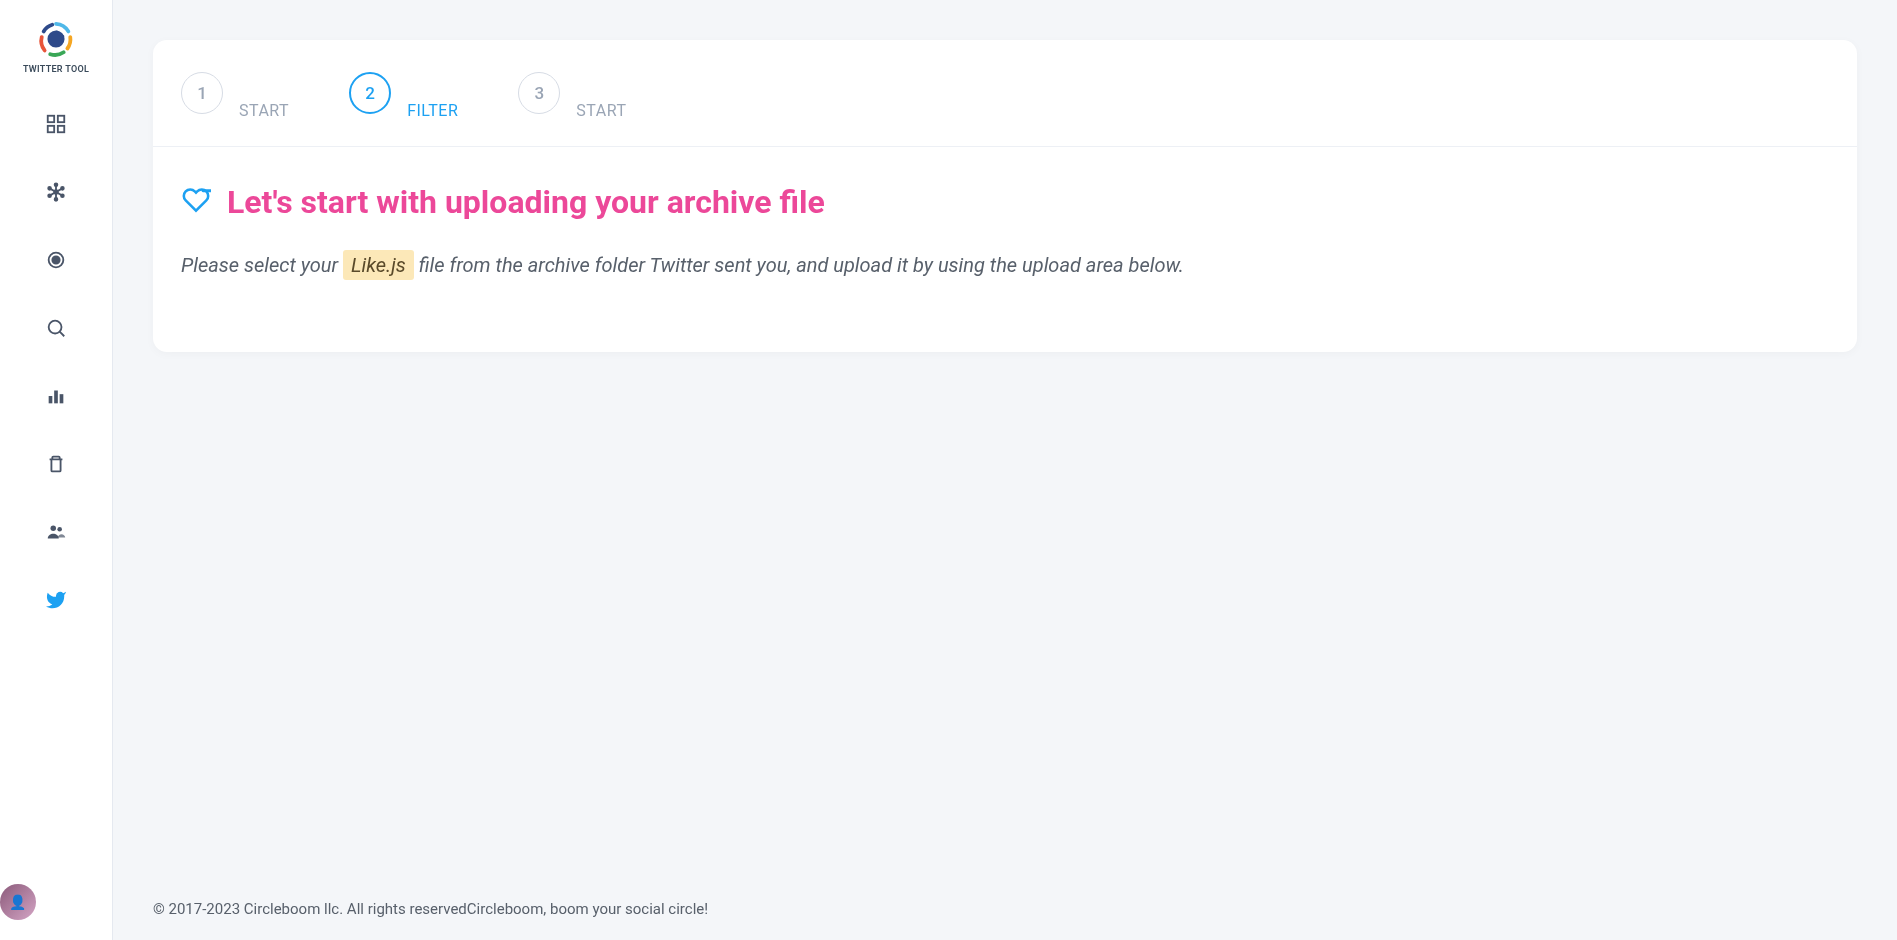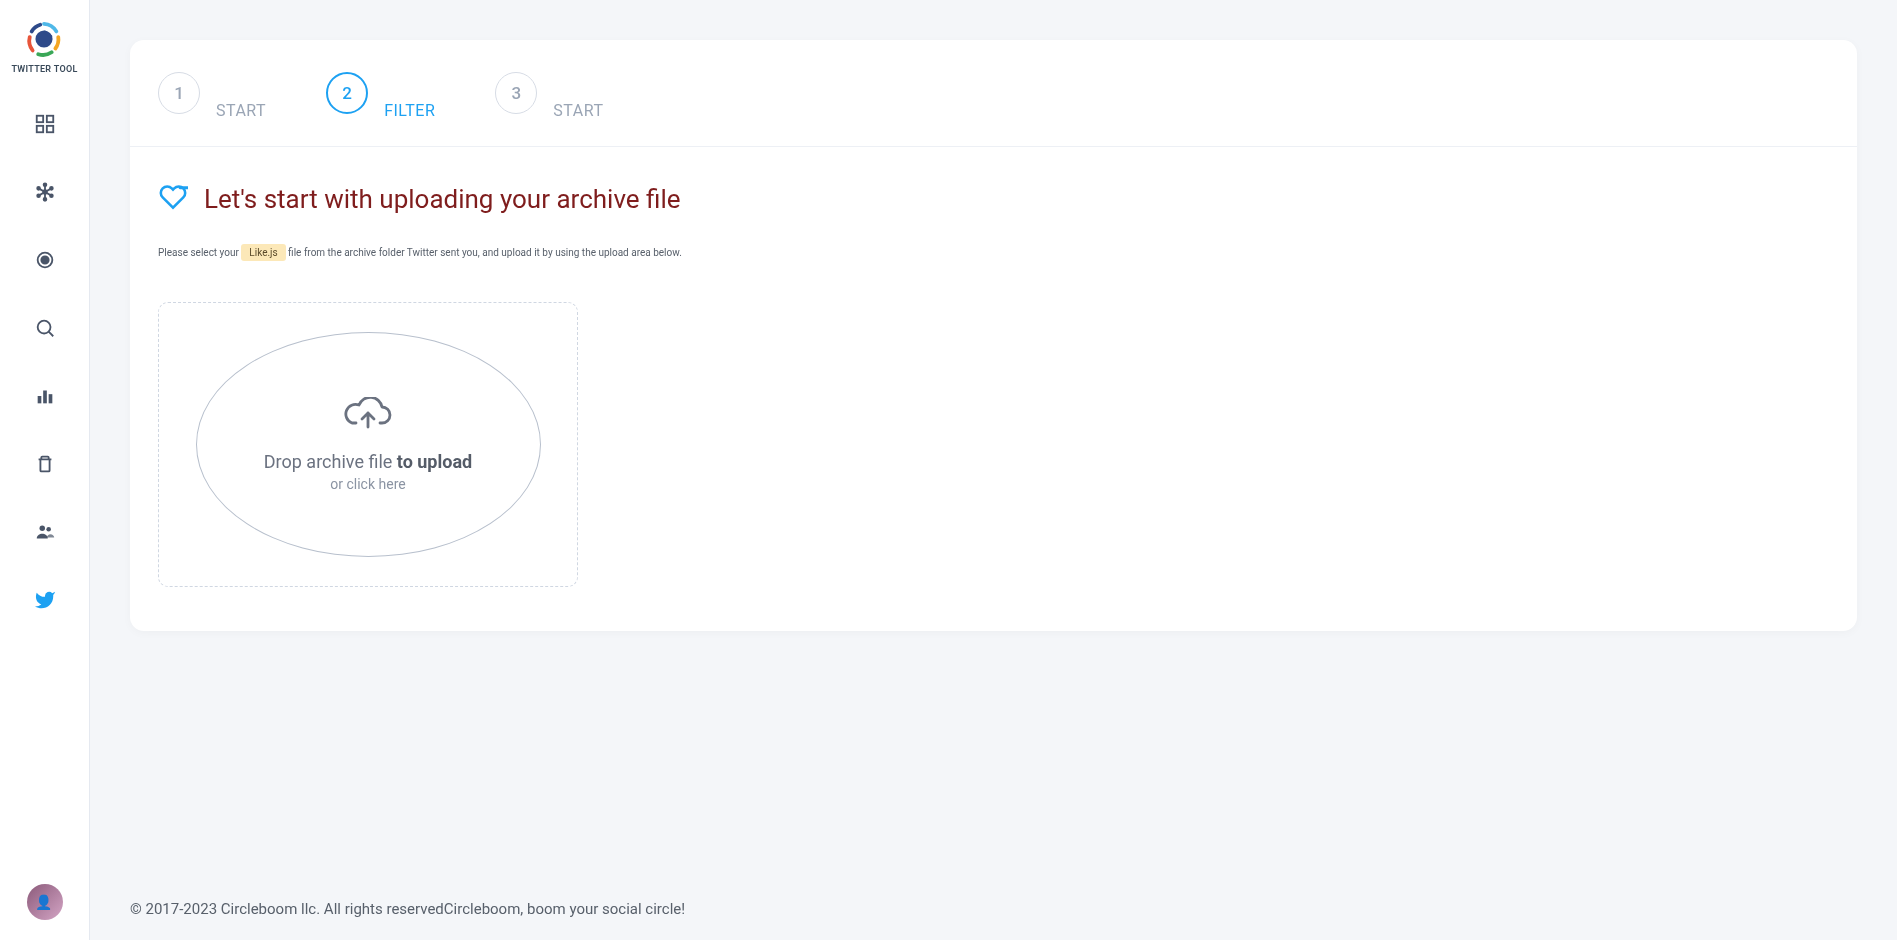--- a/index.html
+++ b/index.html
@@ -5,26 +5,25 @@
     * { margin: 0; padding: 0; box-sizing: border-box; }
     body {
       font-family: -apple-system, BlinkMacSystemFont, 'Segoe UI', Roboto, sans-serif;
       background: #f4f6f9;
       display: flex;
       height: 100vh;
       overflow: hidden;
     }
     
     .sidebar {
-      width: 90px;
+      width: 113px;
       background: #fff;
       border-right: 1px solid #e5e9f0;
       display: flex;
       flex-direction: column;
-      align-items: center;
       padding: 20px 0;
       position: relative;
     }
     
     .logo-area {
       display: flex;
       flex-direction: column;
       align-items: center;
       margin-bottom: 30px;
     }
@@ -155,29 +154,30 @@
       align-items: center;
       gap: 16px;
       margin-bottom: 32px;
     }
     
     .heart-icon {
       color: #1DA1F2;
     }
     
     .page-title {
-      font-size: 26px;
-      font-weight: 400;
-      color: #7f1d1d;
+      font-size: 32px;
+      font-weight: 700;
+      color: #ec4899;
     }
     
     .instruction {
-      font-size: 10px;
+      font-size: 20px;
       color: #58606b;
-      margin-bottom: 44px;
+      margin-bottom: 31px;
+      font-style: italic;
     }
     
     .highlight {
       background: #fce8b8;
       padding: 3px 8px;
       border-radius: 3px;
       color: #5a4a2a;
     }
     
     .upload-box {
@@ -374,34 +374,20 @@
             <line x1="18" y1="4" x2="26" y2="4" stroke-width="2.5"></line>
           </svg>
         </span>
         <h1 class="page-title">Let's start with uploading your archive file</h1>
       </div>
 
       <p class="instruction">
         <span>Please select your </span><span class="highlight">Like.js</span><span> file from the archive folder Twitter sent you, and upload it by using the upload area below.</span>
       </p>
 
-      <div class="upload-box">
-        <div class="upload-ellipse">
-          <span class="cloud-icon">
-            <svg width="48" height="36" viewBox="0 0 24 18" fill="none" stroke="currentColor" stroke-width="1.4" stroke-linecap="round" stroke-linejoin="round">
-              <path d="M18 13h1a4 4 0 000-8 6 6 0 00-11.5-1A4.5 4.5 0 004 13h2"></path>
-              <path d="M12 15V8 M9 11l3-3 3 3"></path>
-            </svg>
-          </span>
-          <div class="upload-text-main">
-            <span>Drop archive file </span><b>to upload</b>
-          </div>
-          <div class="upload-text-sub">or click here</div>
-        </div>
-      </div>
     </div>
 
   </div>
 
   <div class="footer">
     <div class="footer-left">© 2017-2023 Circleboom llc. All rights reserved</div>
     <div class="footer-right">Circleboom, boom your social circle!</div>
   </div>
 </div>
 

